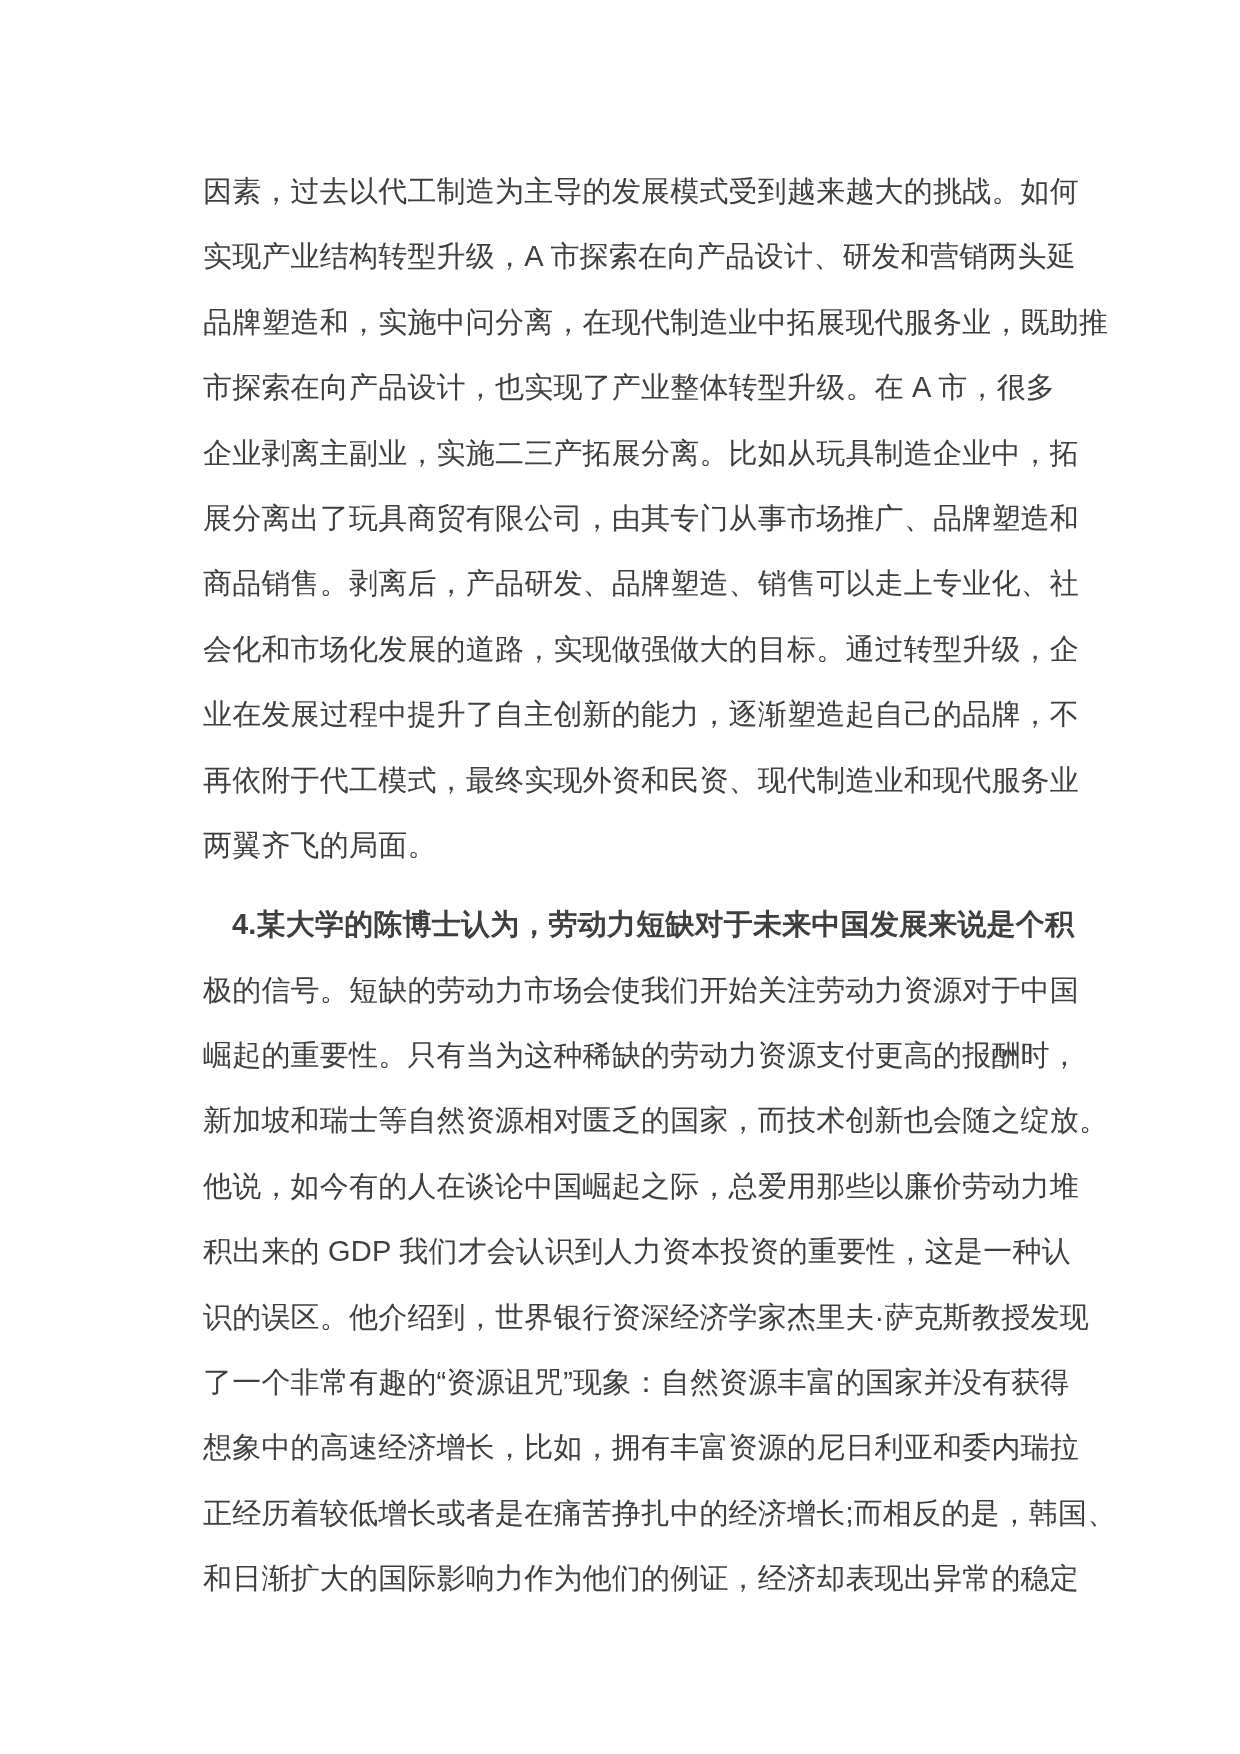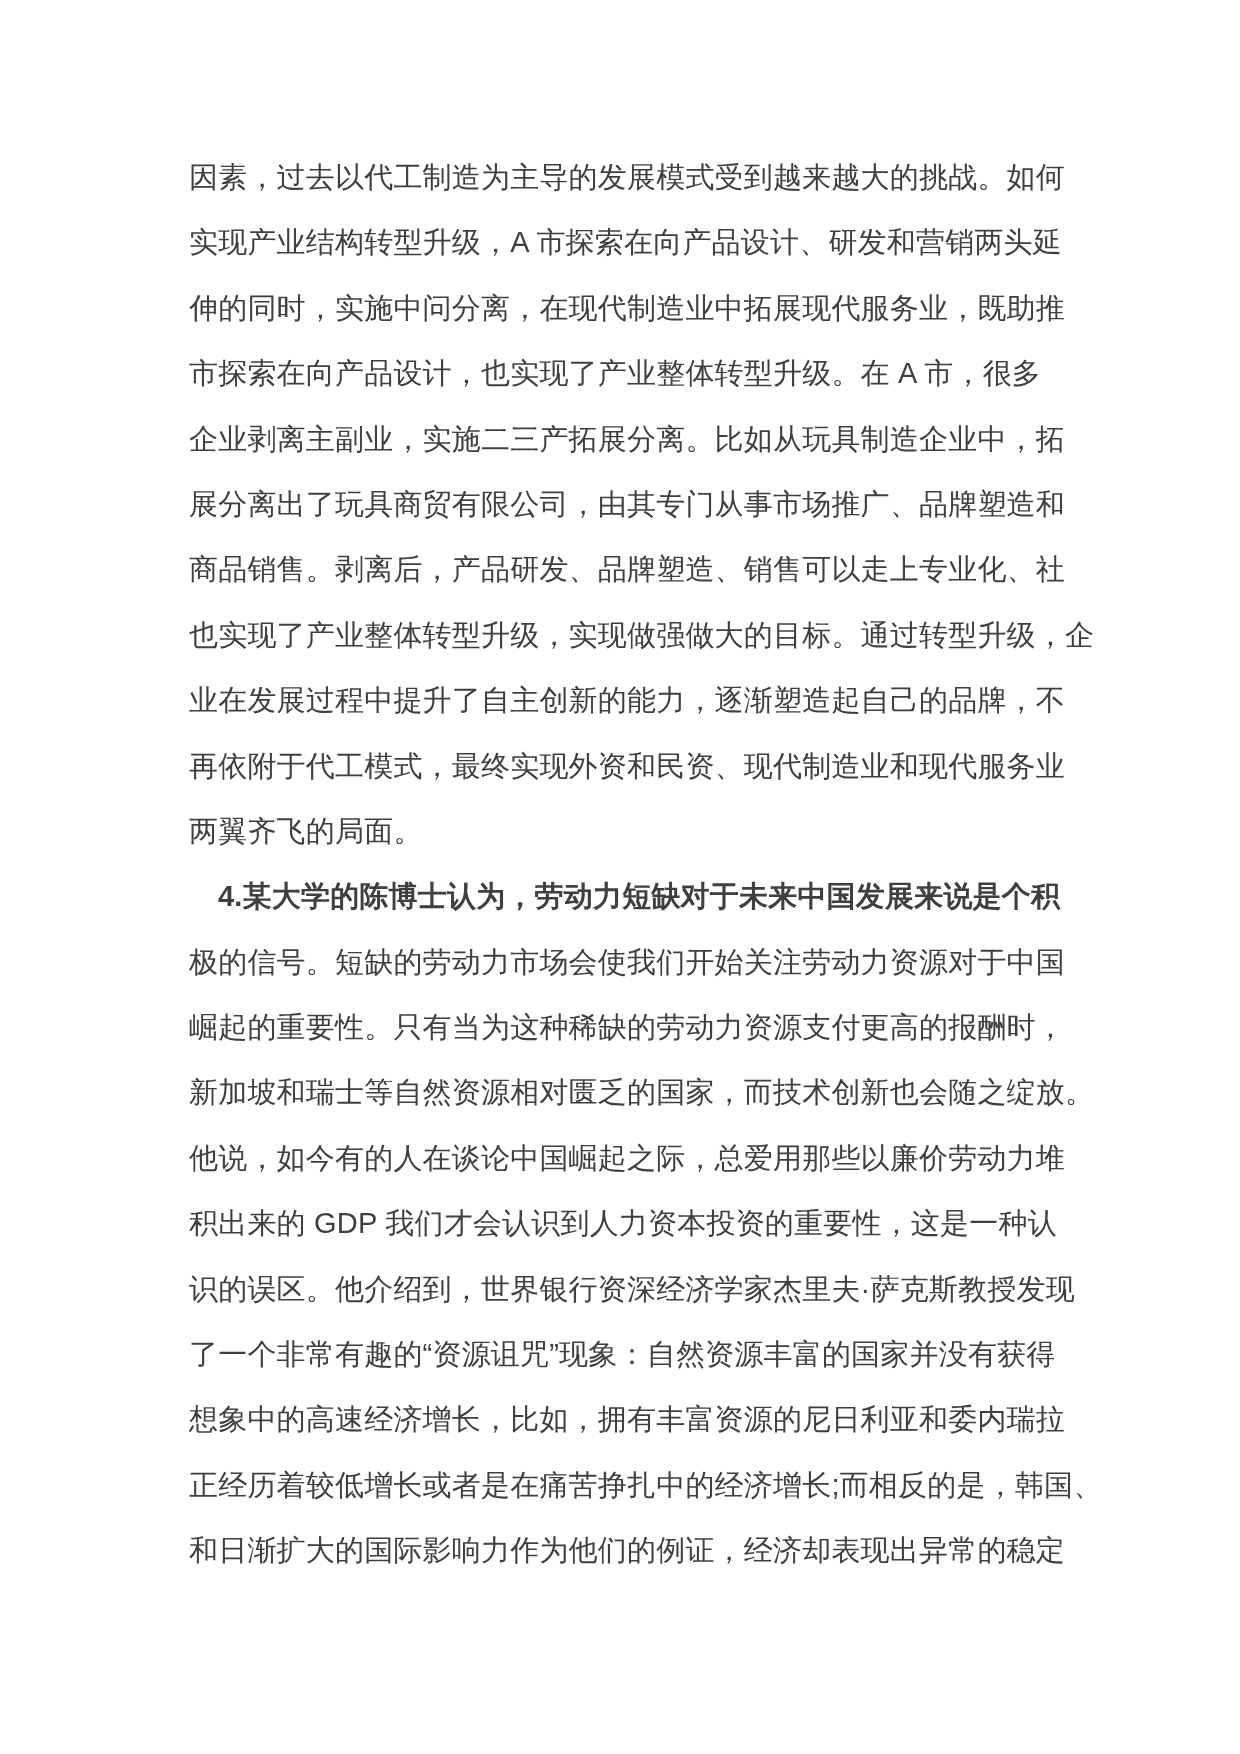--- a/index.html
+++ b/index.html
@@ -23,46 +23,46 @@
     position: absolute;
     left: 189px;
     top: 145px;
     width: 870px;
     font-size: 29px;
     line-height: 65.4px;
     color: #3f3f3f;
     letter-spacing: 0.2px;
   }
   .paragraph {
-    margin: 0;
+    margin: 14px;
     padding: 0;
   }
   .line {
     white-space: nowrap;
     height: 65.4px;
   }
   .line.indent {
     padding-left: 29px;
     font-weight: bold;
   }
 </style>
 </head>
 <body>
 
 <div class="page">
   <div class="text-block" style="color: rgb(63, 63, 63);">
       <div class="paragraph">
         <div class="line">因素，过去以代工制造为主导的发展模式受到越来越大的挑战。如何</div>
         <div class="line">实现产业结构转型升级，A 市探索在向产品设计、研发和营销两头延</div>
-        <div class="line">伸的同时，实施中问分离，在现代制造业中拓展现代服务业，既助推</div>
+        <div class="line">品牌塑造和，实施中问分离，在现代制造业中拓展现代服务业，既助推</div>
         <div class="line">市探索在向产品设计，也实现了产业整体转型升级。在 A 市，很多</div>
         <div class="line">企业剥离主副业，实施二三产拓展分离。比如从玩具制造企业中，拓</div>
         <div class="line">展分离出了玩具商贸有限公司，由其专门从事市场推广、品牌塑造和</div>
         <div class="line">商品销售。剥离后，产品研发、品牌塑造、销售可以走上专业化、社</div>
-        <div class="line">也实现了产业整体转型升级，实现做强做大的目标。通过转型升级，企</div>
+        <div class="line">会化和市场化发展的道路，实现做强做大的目标。通过转型升级，企</div>
         <div class="line">业在发展过程中提升了自主创新的能力，逐渐塑造起自己的品牌，不</div>
         <div class="line">再依附于代工模式，最终实现外资和民资、现代制造业和现代服务业</div>
         <div class="line">两翼齐飞的局面。</div>
       </div>
       <div class="paragraph">
         <div class="line indent">4.某大学的陈博士认为，劳动力短缺对于未来中国发展来说是个积</div>
         <div class="line">极的信号。短缺的劳动力市场会使我们开始关注劳动力资源对于中国</div>
         <div class="line">崛起的重要性。只有当为这种稀缺的劳动力资源支付更高的报酬时，</div>
         <div class="line">新加坡和瑞士等自然资源相对匮乏的国家，而技术创新也会随之绽放。</div>
         <div class="line">他说，如今有的人在谈论中国崛起之际，总爱用那些以廉价劳动力堆</div>

